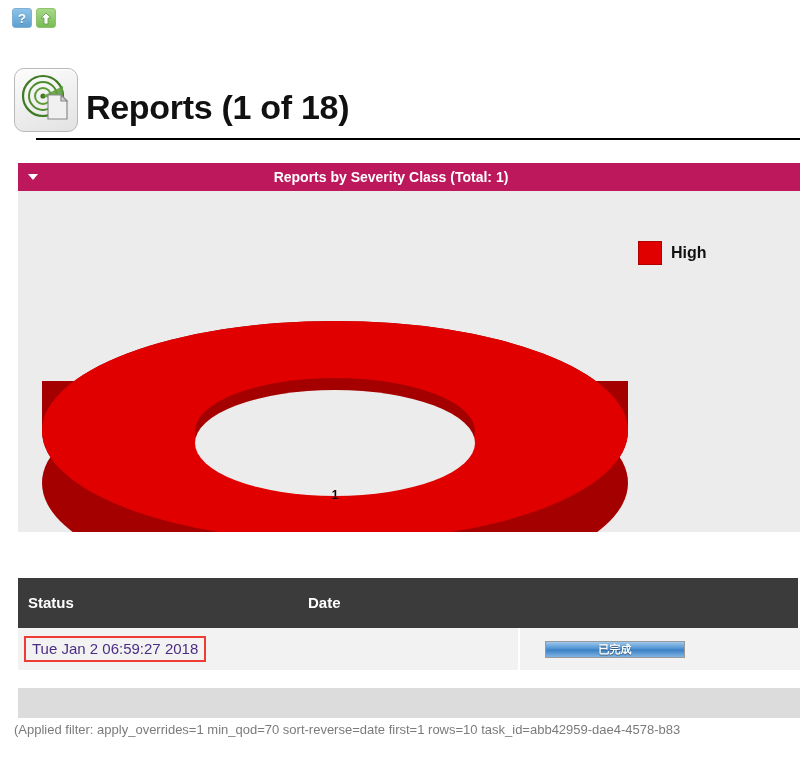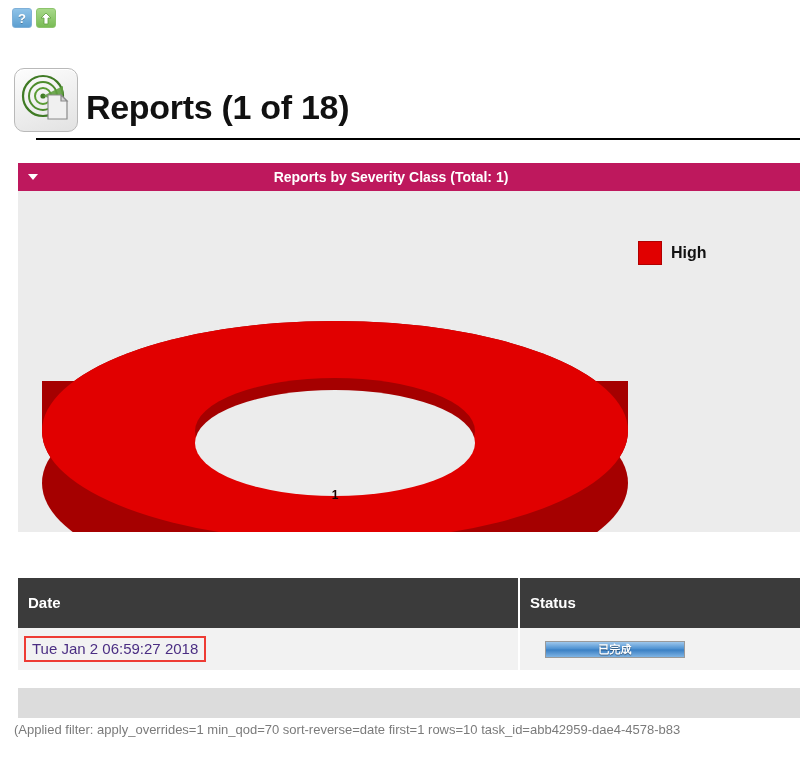--- a/index.html
+++ b/index.html
@@ -300,22 +300,22 @@
 
     <div class="legend">
       <div class="legend-swatch"></div>
       <div class="legend-label">High</div>
     </div>
   </div>
 </div>
 
 <div class="table">
   <div class="trow thead">
+    <div class="cell second">Status</div>
     <div class="cell first">Date</div>
-    <div class="cell second">Status</div>
   </div>
   <div class="trow tbody">
     <div class="cell first">
       <span class="date-highlight">
         <a class="date-link" href="#">Tue Jan 2 06:59:27 2018</a>
       </span>
     </div>
     <div class="cell second">
       <div class="status-bar">已完成</div>
     </div>

